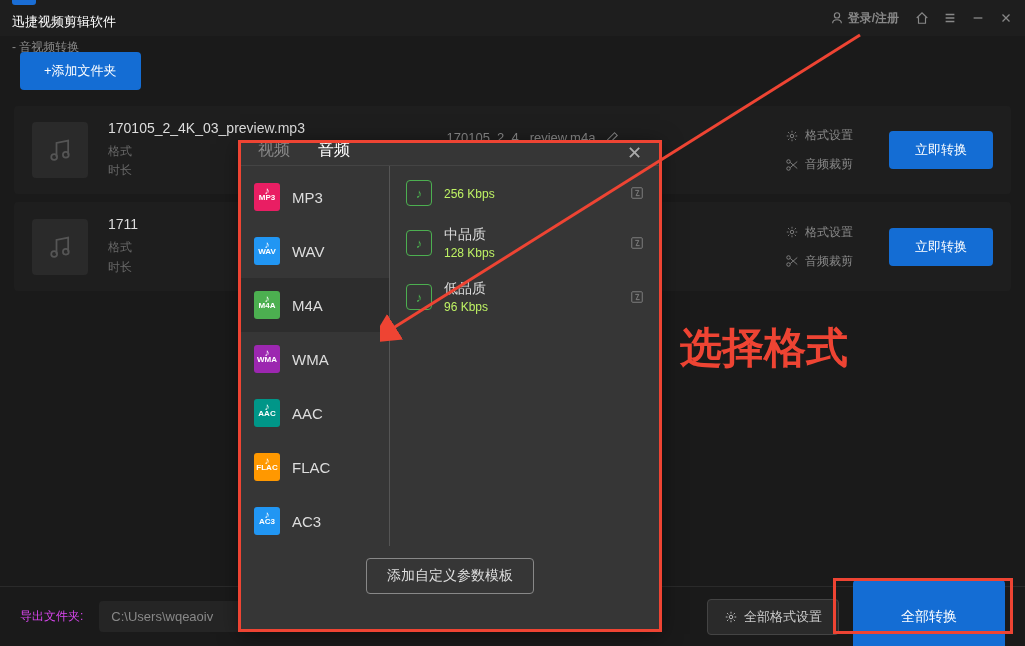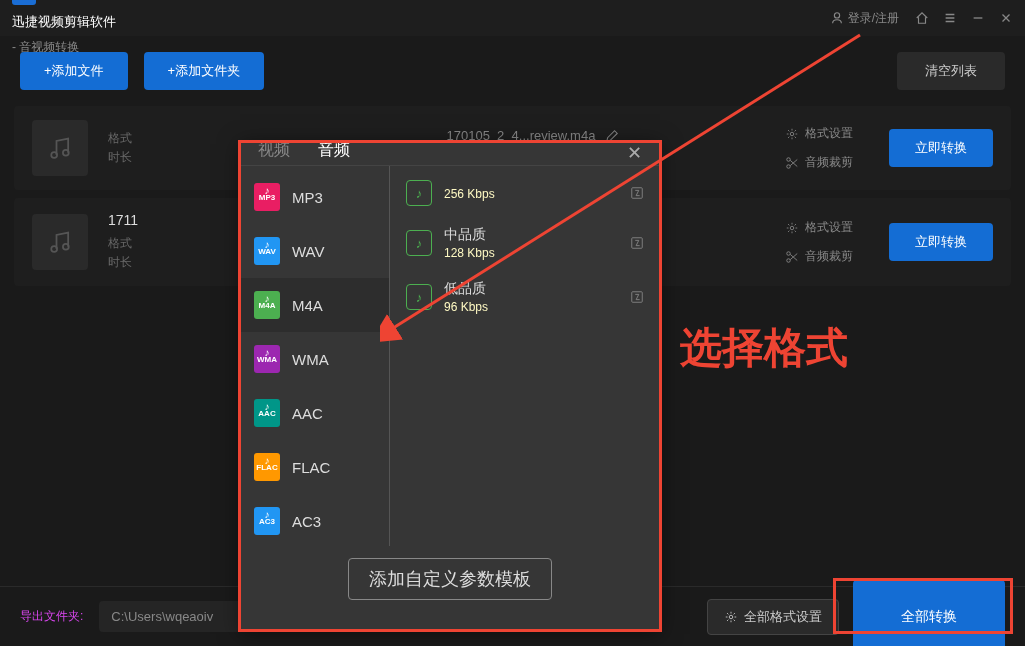--- a/index.html
+++ b/index.html
@@ -4,21 +4,21 @@
   <style>
     * { margin: 0; padding: 0; box-sizing: border-box; font-family: "Microsoft YaHei", sans-serif; }
     body { background: #1a1a1a; color: #ccc; width: 1025px; height: 646px; overflow: hidden; position: relative; }
     
     .titlebar { height: 36px; background: #1e1e1e; display: flex; align-items: center; padding: 0 12px; justify-content: space-between; }
     .titlebar-left { display: flex; align-items: flex-start; gap: 8px; flex-direction: column; }
     .app-logo { width: 24px; height: 24px; background: #1a6dd4; border-radius: 3px; display: flex; align-items: center; justify-content: center; }
     .app-title { color: #fff; font-size: 13px; }
     .app-subtitle { color: #888; font-size: 12px; }
     .titlebar-right { display: flex; align-items: center; gap: 16px; color: #888; font-size: 12px; }
-    .titlebar-right span { cursor: pointer; display: flex; align-items: center; gap: 4px; }
+    .titlebar-right span { cursor: pointer; display: flex; align-items: center; gap: 4px; font-weight: bold; }
     .titlebar-icons { display: flex; gap: 14px; align-items: center; }
     
     .toolbar { height: 70px; display: flex; align-items: center; padding: 0 20px; justify-content: space-between; }
     .toolbar-left { display: flex; gap: 16px; }
     .btn-primary { background: #146dd4; color: #fff; border: none; padding: 10px 24px; border-radius: 4px; font-size: 13px; cursor: pointer; }
     .btn-dark { background: #2a2a2a; color: #ccc; border: none; padding: 10px 28px; border-radius: 4px; font-size: 13px; cursor: pointer; }
     
     .file-list { padding: 0 14px; }
     .file-item { background: #1e1e1e; border-radius: 4px; margin-bottom: 8px; padding: 14px 18px; display: flex; align-items: center; gap: 20px; }
     .file-thumb { width: 56px; height: 56px; background: #2a2a2a; border-radius: 4px; display: flex; align-items: center; justify-content: center; color: #555; }
@@ -41,24 +41,24 @@
     .format-list { width: 150px; border-right: 1px solid #555; overflow-y: auto; padding: 4px 0; }
     .format-item { display: flex; align-items: center; gap: 12px; padding: 13px 14px; cursor: pointer; color: #ddd; font-size: 15px; }
     .format-item.selected { background: #2d2d2d; }
     .format-icon { width: 26px; height: 28px; border-radius: 3px; display: flex; align-items: center; justify-content: center; font-size: 8px; color: #fff; font-weight: bold; position: relative; }
     .format-icon::before { content: "♪"; position: absolute; top: 2px; font-size: 10px; }
     .quality-list { flex: 1; padding: 4px 0; }
     .quality-item { display: flex; align-items: center; gap: 12px; padding: 10px 16px; cursor: pointer; }
     .quality-icon { width: 26px; height: 26px; border: 1.5px solid #4caf50; border-radius: 4px; display: flex; align-items: center; justify-content: center; color: #4caf50; font-size: 13px; }
     .quality-text { flex: 1; }
     .quality-name { color: #ddd; font-size: 14px; }
-    .quality-rate { color: #fef9c3; font-size: 12px; margin-top: 2px; }
+    .quality-rate { color: #bef264; font-size: 12px; margin-top: 2px; }
     .quality-edit { color: #888; cursor: pointer; }
     .modal-footer { padding: 12px; display: flex; justify-content: center; }
-    .btn-outline { background: transparent; border: 1px solid #888; color: #ddd; padding: 8px 20px; border-radius: 4px; font-size: 18px; cursor: pointer; }
+    .btn-outline { background: transparent; border: 1px solid #888; color: #ddd; padding: 8px 20px; border-radius: 4px; font-size: 14px; cursor: pointer; }
     
     .annotation-text { position: absolute; top: 320px; left: 680px; color: #e43; font-size: 42px; font-weight: bold; z-index: 50; text-align: right; }
     .annotation-box-modal { position: absolute; top: 140px; left: 238px; width: 424px; height: 492px; border: 3px solid #e43; z-index: 150; pointer-events: none; }
     .annotation-box-btn { position: absolute; bottom: 12px; right: 12px; width: 180px; height: 56px; border: 3px solid #e43; z-index: 150; pointer-events: none; }
     .annotation-arrow { position: absolute; top: 30px; left: 380px; z-index: 160; pointer-events: none; }
     
     .bottombar { position: absolute; bottom: 0; left: 0; right: 0; height: 60px; background: #1a1a1a; display: flex; align-items: center; padding: 0 20px; gap: 16px; border-top: 1px solid #2a2a2a; }
     .bottombar-label { color: #d946ef; font-size: 12px; }
     .bottombar-path { flex: 1; color: #888; font-size: 13px; background: #252525; padding: 8px 12px; border-radius: 4px; max-width: 300px; }
     .bottombar-right { margin-left: auto; display: flex; align-items: center; gap: 14px; }
@@ -111,36 +111,35 @@
           <svg class="icon-sm" viewBox="0 0 16 16">
             <path d="M4 4 L12 12 M12 4 L4 12" stroke="#888" stroke-width="1.5"></path>
           </svg>
         </span>
     </div>
   </div>
 </div>
 
 <div class="toolbar">
   <div class="toolbar-left">
-    <button class="btn-primary">+添加文件</button>
     <button class="btn-primary">+添加文件夹</button>
   </div>
-  <button class="btn-dark">清空列表</button>
 </div>
 
 <div class="file-list">
   <div class="file-item">
     <div class="file-thumb">
       <svg width="28" height="28" viewBox="0 0 24 24">
           <path d="M9 18 V6 L19 4 V16" stroke="#555" stroke-width="1.5" fill="none"></path>
           <circle cx="7" cy="18" r="2.5" stroke="#555" stroke-width="1.5" fill="none"></circle>
           <circle cx="17" cy="16" r="2.5" stroke="#555" stroke-width="1.5" fill="none"></circle>
         </svg>
     </div>
     <div class="file-info">
+      <div class="file-name">170105_2_4K_03_preview.mp3</div>
       <div class="file-meta">
         <span>格式</span><br>
         <span>时长</span>
       </div>
     </div>
     <div style="flex:1">
       <div class="file-output">
         <span>170105_2_4...review.m4a</span>
         <svg class="icon-sm" viewBox="0 0 16 16">
             <path d="M11 2 L14 5 L6 13 L2 14 L3 10 Z" fill="none" stroke="#888" stroke-width="1.2"></path>

